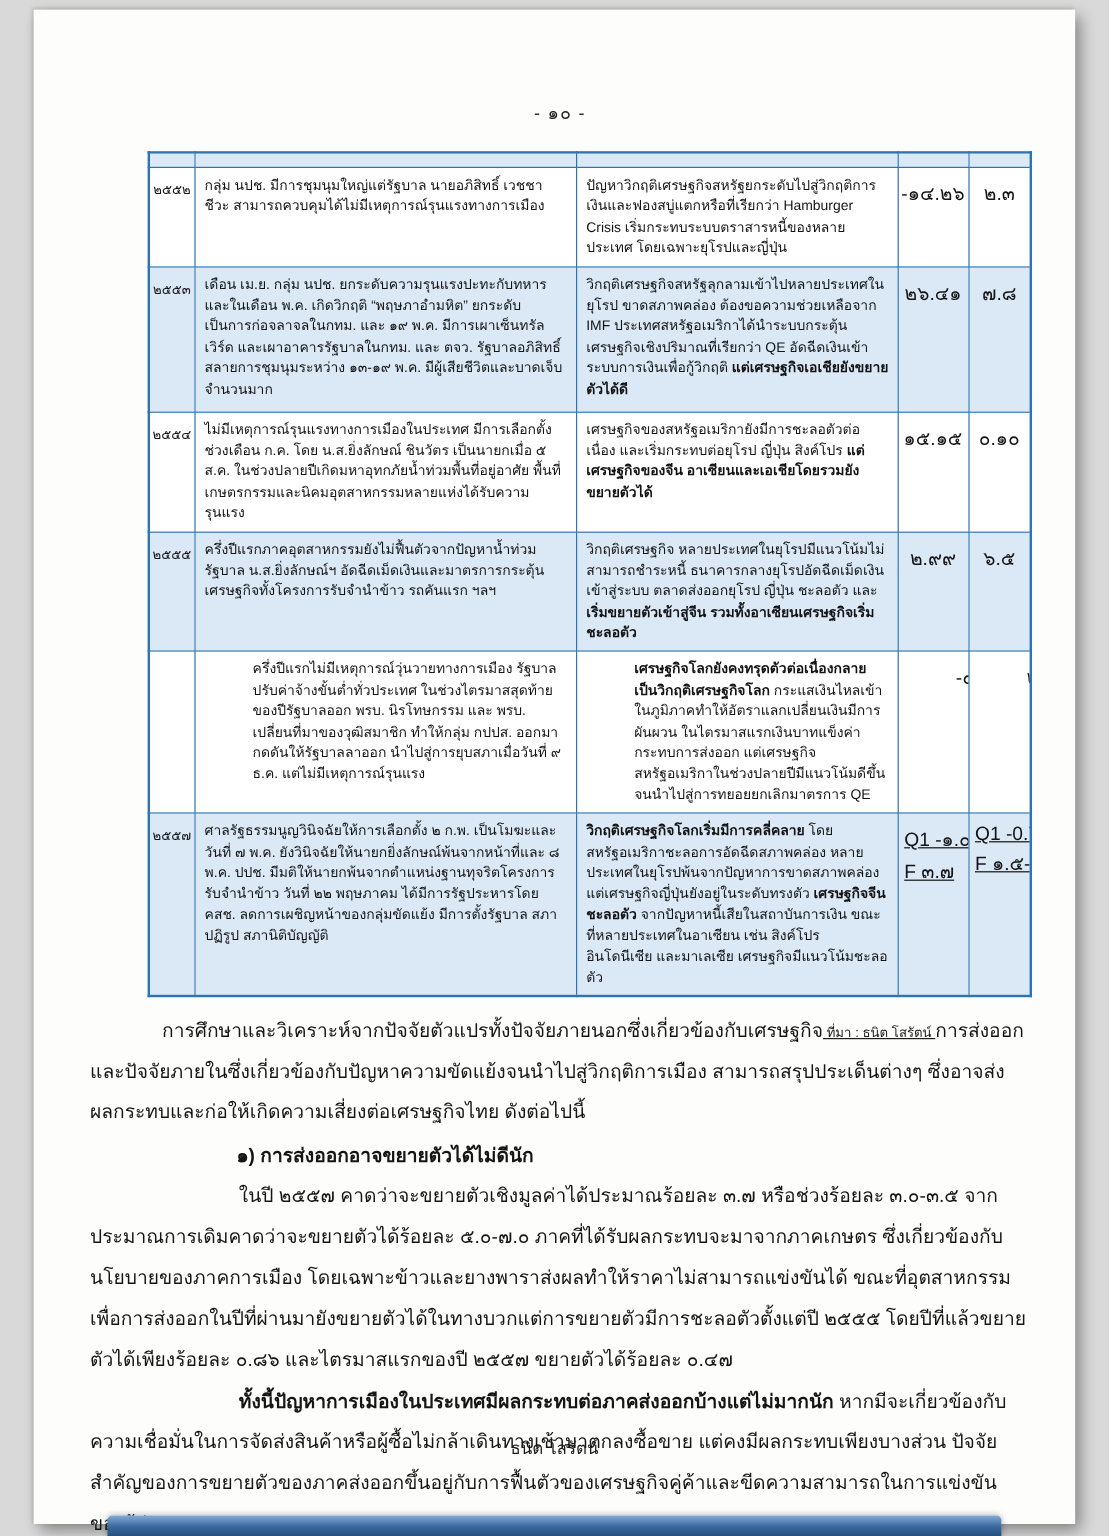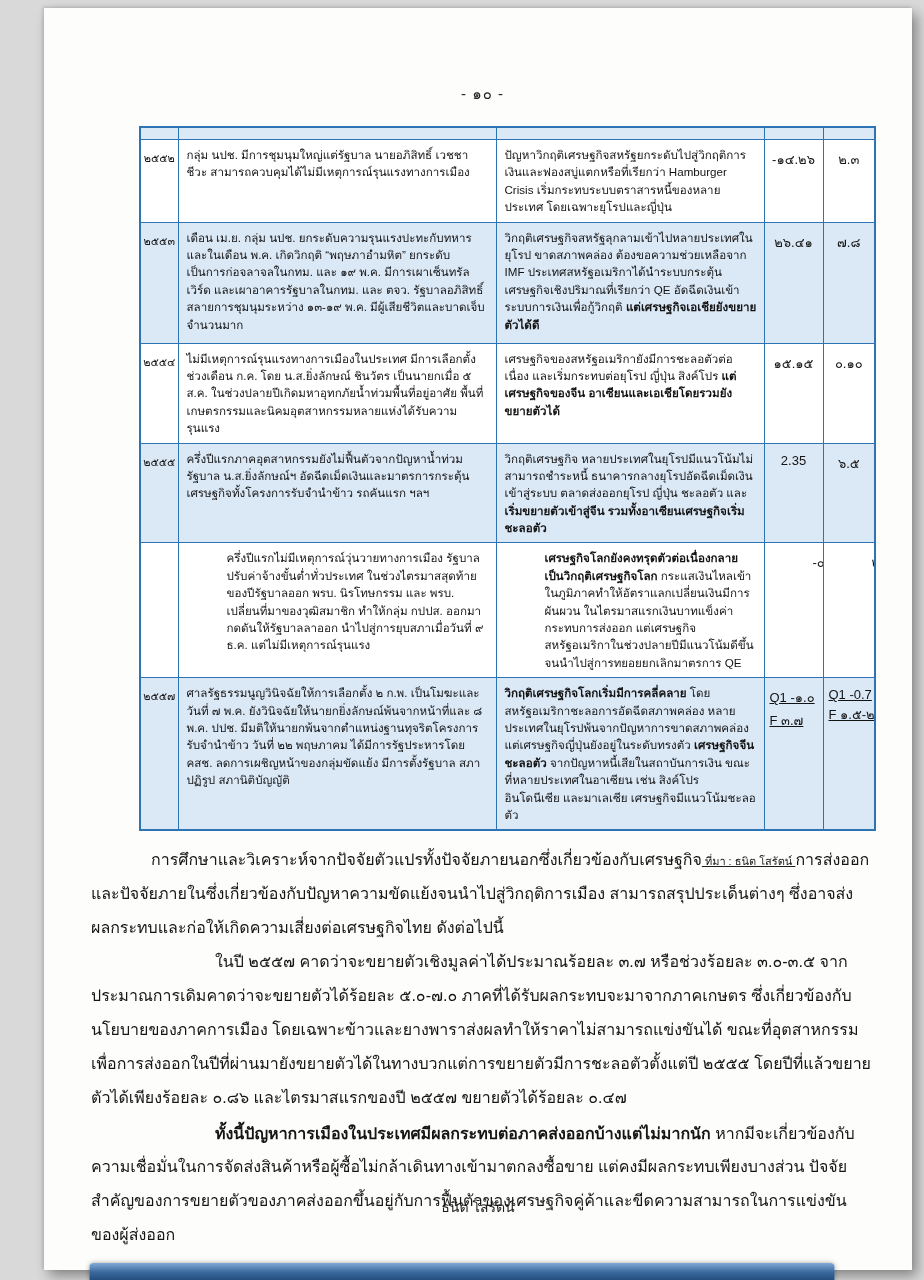--- a/index.html
+++ b/index.html
@@ -1,29 +1,29 @@
 <!DOCTYPE html>
 <html><head>
 <meta charset="utf-8">
 <style>
   html,body{margin:0;padding:0;background:#cfcfcf;font-family:"Liberation Sans","DejaVu Sans",sans-serif;}
   .canvas{position:relative;width:924px;height:1280px;margin:0 auto;background:#d9d9d9;overflow:hidden;}
-  .page{position:absolute;left:44px;top:8px;width:868px;height:1262px;background:#fdfdfc;
+  .page{position:absolute;left:28px;top:8px;width:868px;height:1262px;background:#fdfdfc;
         box-shadow:5px 6px 12px rgba(0,0,0,.38), -1px -1px 3px rgba(0,0,0,.15);}
   .content{padding:0 38px 0 47px;color:#151515;}
   .page-number{margin-top:74px;text-align:center;font-size:15px;letter-spacing:1px;color:#222;}
 
   
   table.ev{border-collapse:collapse;table-layout:fixed;width:737px;margin:20px 0 0 48px;
            border:2.5px solid #2e74b5;background:#fff;}
   table.ev td{border:1.5px solid #2e74b5;vertical-align:top;color:#131313;overflow:hidden;}
   tr.hdr-strip td{height:11px;background:#dbe8f6;padding:0;}
   td.c-year{text-align:center;font-size:11px;padding-top:9px;}
   td.c-text{font-size:11.6px;line-height:1.5;padding:6px 7px 6px 8px;text-align:left;}
-  td.c-num{text-align:center;font-size:13px;padding-top:9px;}
+  td.c-num{text-align:center;font-size:16px;padding-top:9px;}
   td.c-num.left{text-align:left;padding-left:5px;text-decoration:underline;}
   td.c-num div{margin-bottom:2px;white-space:nowrap;}
   tr.shaded{background:#dbe8f6;padding-left:36px;}
   .b{font-weight:bold;}
   tbody#table-body tr:nth-child(1) td{height:68px;margin-left:12px;}
   tbody#table-body tr:nth-child(2) td{height:108px;}
   tbody#table-body tr:nth-child(3) td{height:80px;}
   tbody#table-body tr:nth-child(4) td{height:84px;}
   tbody#table-body tr:nth-child(5) td{height:100px;padding-left:48px;}
   tbody#table-body tr:nth-child(6) td{height:122px;}
@@ -100,21 +100,21 @@
               </td>
               <td class="c-num">
                 <div>๐.๑๐</div>
               </td>
             </tr>
             <tr class="shaded">
               <td class="c-year">๒๕๕๕</td>
               <td class="c-text">ครึ่งปีแรกภาคอุตสาหกรรมยังไม่ฟื้นตัวจากปัญหาน้ำท่วม  รัฐบาล น.ส.ยิ่งลักษณ์ฯ   อัดฉีดเม็ดเงินและมาตรการกระตุ้นเศรษฐกิจทั้งโครงการรับจำนำข้าว รถคันแรก ฯลฯ</td>
               <td class="c-text"><span>วิกฤติเศรษฐกิจ  หลายประเทศในยุโรปมีแนวโน้มไม่สามารถชำระหนี้  ธนาคารกลางยุโรปอัดฉีดเม็ดเงินเข้าสู่ระบบ  ตลาดส่งออกยุโรป  ญี่ปุ่น ชะลอตัว และ</span><span class="b">เริ่มขยายตัวเข้าสู่จีน รวมทั้งอาเซียนเศรษฐกิจเริ่มชะลอตัว</span></td>
               <td class="c-num">
-                <div>2.35</div>
+                <div>๒.๙๙</div>
               </td>
               <td class="c-num">
                 <div>๖.๕</div>
               </td>
             </tr>
             <tr>
               <td class="c-year">๒๕๕๖</td>
               <td class="c-text">ครึ่งปีแรกไม่มีเหตุการณ์วุ่นวายทางการเมือง รัฐบาลปรับค่าจ้างขั้นต่ำทั่วประเทศ ในช่วงไตรมาสสุดท้ายของปีรัฐบาลออก พรบ. นิรโทษกรรม และ พรบ. เปลี่ยนที่มาของวุฒิสมาชิก  ทำให้กลุ่ม กปปส. ออกมากดดันให้รัฐบาลลาออก นำไปสู่การยุบสภาเมื่อวันที่ ๙ ธ.ค. แต่ไม่มีเหตุการณ์รุนแรง</td>
               <td class="c-text"><span class="b">เศรษฐกิจโลกยังคงทรุดตัวต่อเนื่องกลายเป็นวิกฤติเศรษฐกิจโลก</span><span> กระแสเงินไหลเข้าในภูมิภาคทำให้อัตราแลกเปลี่ยนเงินมีการผันผวน  ในไตรมาสแรกเงินบาทแข็งค่ากระทบการส่งออก แต่เศรษฐกิจสหรัฐอเมริกาในช่วงปลายปีมีแนวโน้มดีขึ้น จนนำไปสู่การทยอยยกเลิกมาตรการ QE</span></td>
               <td class="c-num">
@@ -135,20 +135,21 @@
               <td class="c-num left">
                 <div>Q1 -0.7</div>
                 <div>F ๑.๕-๒.๕</div>
               </td>
             </tr>
           </tbody>
       </table>
 
       <div class="bodytext">
         <p class="intro"><span>การศึกษาและวิเคราะห์จากปัจจัยตัวแปรทั้งปัจจัยภายนอกซึ่งเกี่ยวข้องกับเศรษฐกิจ</span><span class="small-note"> ที่มา : ธนิต โสรัตน์ </span><span>การส่งออกและปัจจัยภายในซึ่งเกี่ยวข้องกับปัญหาความขัดแย้งจนนำไปสู่วิกฤติการเมือง  สามารถสรุปประเด็นต่างๆ ซึ่งอาจส่งผลกระทบและก่อให้เกิดความเสี่ยงต่อเศรษฐกิจไทย ดังต่อไปนี้</span></p>
+        <p class="h-num1">๑)  การส่งออกอาจขยายตัวได้ไม่ดีนัก</p>
         <p class="para1">ในปี ๒๕๕๗ คาดว่าจะขยายตัวเชิงมูลค่าได้ประมาณร้อยละ  ๓.๗  หรือช่วงร้อยละ ๓.๐-๓.๕  จากประมาณการเดิมคาดว่าจะขยายตัวได้ร้อยละ ๕.๐-๗.๐  ภาคที่ได้รับผลกระทบจะมาจากภาคเกษตร ซึ่งเกี่ยวข้องกับนโยบายของภาคการเมือง โดยเฉพาะข้าวและยางพาราส่งผลทำให้ราคาไม่สามารถแข่งขันได้  ขณะที่อุตสาหกรรมเพื่อการส่งออกในปีที่ผ่านมายังขยายตัวได้ในทางบวกแต่การขยายตัวมีการชะลอตัวตั้งแต่ปี ๒๕๕๕  โดยปีที่แล้วขยายตัวได้เพียงร้อยละ ๐.๘๖  และไตรมาสแรกของปี ๒๕๕๗ ขยายตัวได้ร้อยละ ๐.๔๗</p>
         <p class="para2"><span class="b">ทั้งนี้ปัญหาการเมืองในประเทศมีผลกระทบต่อภาคส่งออกบ้างแต่ไม่มากนัก</span><span>  หากมีจะเกี่ยวข้องกับความเชื่อมั่นในการจัดส่งสินค้าหรือผู้ซื้อไม่กล้าเดินทางเข้ามาตกลงซื้อขาย  แต่คงมีผลกระทบเพียงบางส่วน  ปัจจัยสำคัญของการขยายตัวของภาคส่งออกขึ้นอยู่กับการฟื้นตัวของเศรษฐกิจคู่ค้าและขีดความสามารถในการแข่งขันของผู้ส่งออก </span></p>
 
       </div>
 
     </div>
 
     <div class="footer-author">ธนิต  โสรัตน์</div>
   </div>
   <div class="next-page-bar"></div>

